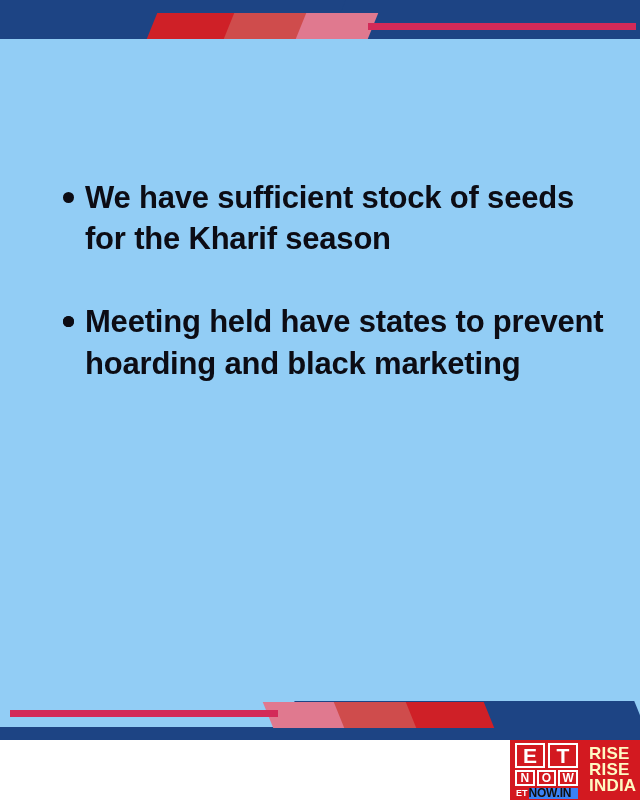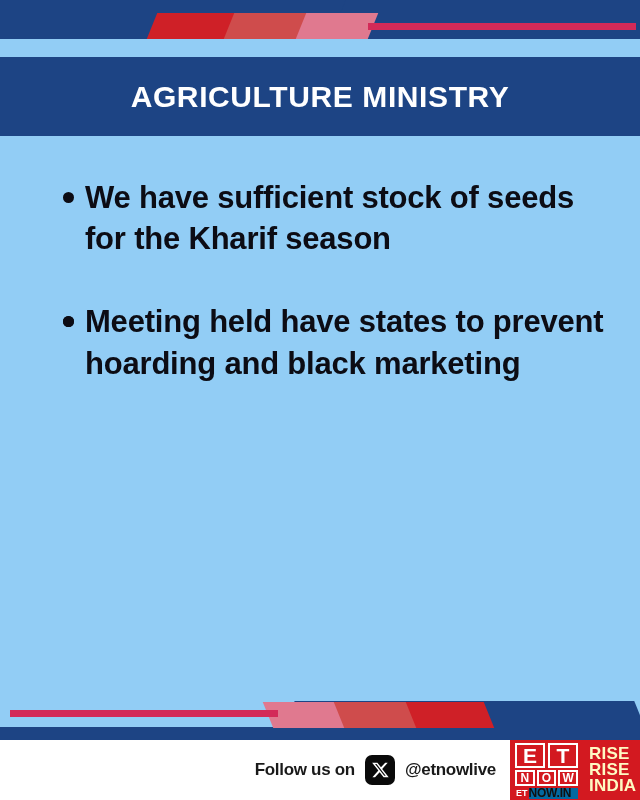--- a/index.html
+++ b/index.html
@@ -247,21 +247,21 @@
     font-weight: bold;
     line-height: 12px;
     text-align: center;
     box-sizing: border-box;
   }
   .url-row {
     margin-top: 2px;
     display: flex;
     align-items: center;
     height: 12px;
-    background: #0369a1;
+    background: #3b82f6;
   }
   .url-et {
     background: #d31920;
     color: #ffffff;
     font-size: 9px;
     font-weight: bold;
     line-height: 11px;
     padding: 0 1px;
   }
   .url-rest {
@@ -296,23 +296,20 @@
   <div class="top-band">
     <div class="top-band-navy-right"></div>
     <div class="top-band-navy"></div>
     <div class="top-band-navy-fill"></div>
     <div class="para para-a"></div>
     <div class="para para-b"></div>
     <div class="para para-c"></div>
     <div class="top-rule"></div>
   </div>
 
-  <div class="title-bar">
-    <div class="title-text">AGRICULTURE MINISTRY</div>
-  </div>
 
   <div class="body-area">
     <ul class="bullet-list">
       <li class="bullet-item">
         <span class="bullet-dot"></span>
         <span>We have sufficient stock of seeds for the Kharif season</span>
       </li>
       <li class="bullet-item">
         <span class="bullet-dot"></span>
       </li>
@@ -327,29 +324,20 @@
     <div class="bot-band-navy-right"></div>
     <div class="bot-band-navy-left"></div>
     <div class="bpara bpara-a"></div>
     <div class="bpara bpara-b"></div>
     <div class="bpara bpara-c"></div>
     <div class="bottom-rule"></div>
   </div>
 
   <div class="footer">
 
-    <div class="follow-group">
-      <span class="follow-text">Follow us on</span>
-      <span class="x-badge">
-        <svg width="18" height="18" viewBox="0 0 24 24" aria-hidden="true">
-          <path fill="#ffffff" d="M18.9 2.2h3.4l-7.4 8.5 8.7 11.1h-6.8l-5.3-6.9-6.1 6.9H1.9l7.9-9-8.3-10.6h7l4.8 6.3 5.6-6.3zm-1.2 17.6h1.9L7.4 4.1H5.4l12.3 15.7z"></path>
-        </svg>
-      </span>
-      <span class="handle-text">@etnowlive</span>
-    </div>
 
     <div class="etnow-logo">
       <div class="etnow-left">
         <div class="et-row">
           <span class="et-box">E</span>
           <span class="et-box">T</span>
         </div>
         <div class="now-row">
           <span class="now-box">N</span>
           <span class="now-box">O</span>

